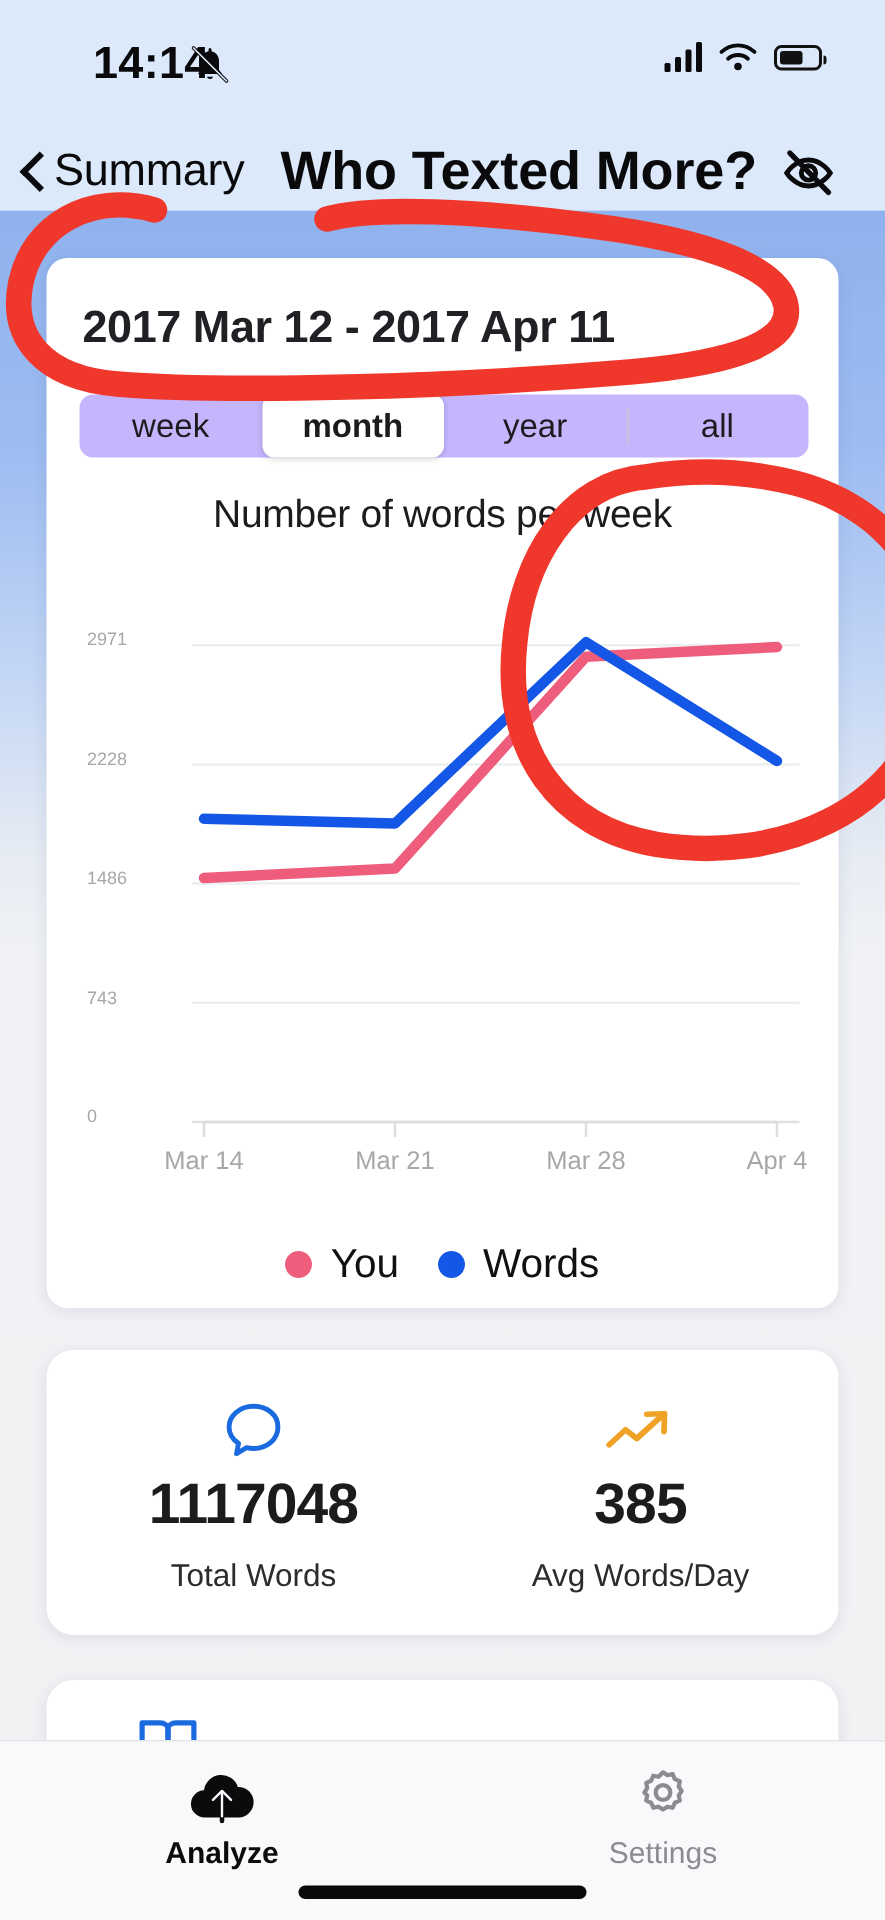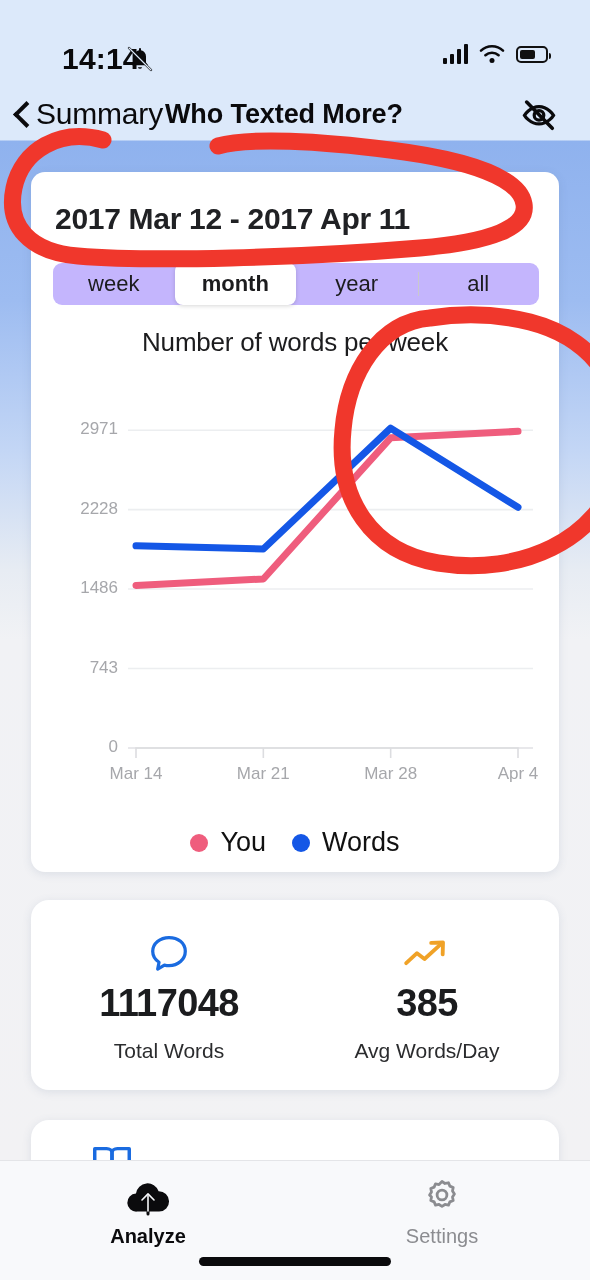--- a/index.html
+++ b/index.html
@@ -18,21 +18,21 @@
     background:linear-gradient(180deg,
         #dce9fa 0px, #dce9fa 140px,
         #8fb2ee 141px, #9dbcf1 300px,
         #c3d6f5 450px, #e7ecf3 570px,
         #f1f2f5 640px, #f2f2f4 1160px,
         #f8f9fb 1161px, #f8f9fb 1280px);
   }
 
   
   #statusbar {
-    position:absolute; top:16px; left:0; width:590px; height:80px;
+    position:absolute; top:0; left:0; width:590px; height:80px;
   }
   .sb-time {
     position:absolute; left:62px; top:26px;
     font-size:30px; font-weight:bold; color:#0a0a0c;
     letter-spacing:0.2px;
   }
   .sb-bell { position:absolute; left:125px; top:28px; width:30px; height:30px; }
   .sb-right { position:absolute; right:42px; top:28px; display:flex; align-items:center; gap:11px; }
   .bars { display:flex; align-items:flex-end; gap:3px; height:20px; }
   .bars i { display:block; width:4px; background:#0a0a0c; border-radius:1px; }
@@ -51,21 +51,21 @@
     display:flex; align-items:center;
   }
   #back-group { display:flex; align-items:center; margin-left:14px; cursor:pointer; }
   .chev { width:16px; height:28px; position:relative; margin-right:6px; }
   .chev::before{
     content:""; position:absolute; left:3px; top:5px;
     width:15px; height:15px; border-left:4px solid #0a0a0c; border-bottom:4px solid #0a0a0c;
     transform:rotate(45deg);
   }
   #back-label { font-size:30px; color:#0a0a0c; letter-spacing:-0.2px; }
-  #nav-title { font-size:27px; font-weight:bold; color:#0a0a0c; margin-left:2px; letter-spacing:-0.1px; }
+  #nav-title { font-size:36px; font-weight:bold; color:#0a0a0c; margin-left:24px; letter-spacing:-0.1px; }
   #eye-slash { position:absolute; right:30px; top:12px; width:40px; height:34px; cursor:pointer; }
 
   
   .card {
     position:absolute; left:31px; width:528px;
     background:#ffffff; border-radius:18px;
     box-shadow:0 2px 10px rgba(70,90,130,0.13);
   }
   #chart-card { top:172px; height:700px;border-radius:14px; }
   #stats-card { top:900px; height:190px; }
@@ -95,21 +95,21 @@
     content:""; position:absolute; left:0; top:9px; width:1px; height:24px; background:#c9c9cc;
   }
 
   
   #chart-title {
     position:absolute; left:0; right:0; top:155px; text-align:center;
     font-size:26px; color:#1c1c1e; letter-spacing:-0.2px;
   }
   #plot { position:absolute; left:0; top:0; width:528px; height:700px; }
 
-  .ylab { position:absolute; font-size:17px; color:#a6a7ab; text-align:right; width:60px; }
+  .ylab { position:absolute; font-size:12px; color:#a6a7ab; text-align:left; width:60px; }
   .xlab { position:absolute; font-size:17px; color:#a6a7ab; text-align:center; width:110px; }
 
   
   #legend {
     position:absolute; left:0; right:0; top:655px;
     display:flex; align-items:center; justify-content:center; gap:26px;
   }
   .leg { display:flex; align-items:center; gap:12px; }
   .dot { width:18px; height:18px; border-radius:50%; }
   .leg-txt { font-size:27px; color:#111; }

